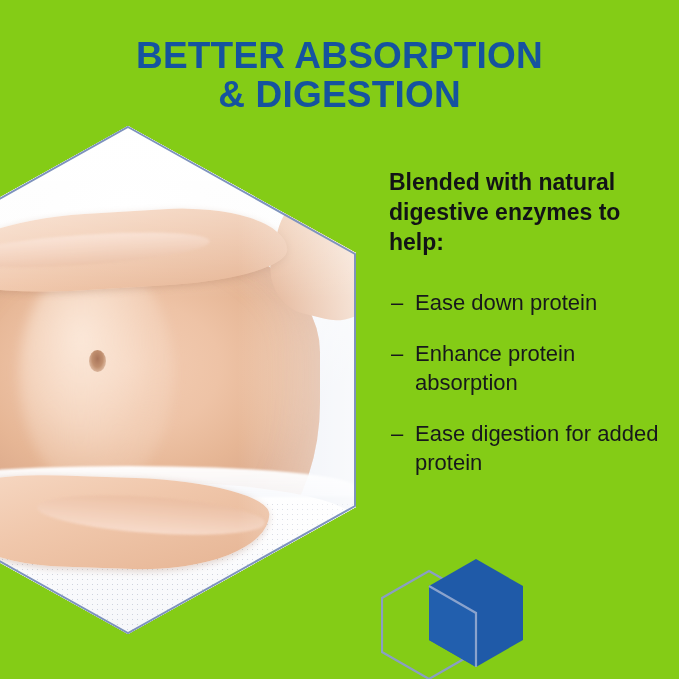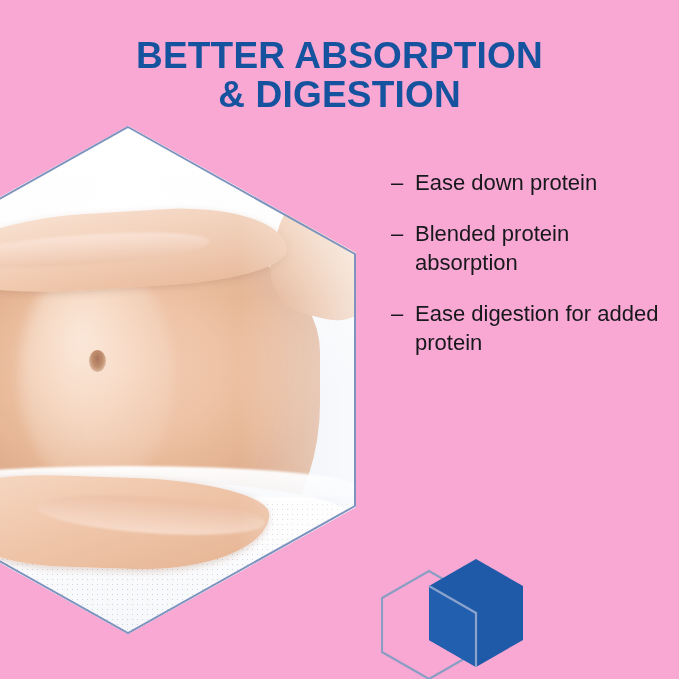--- a/index.html
+++ b/index.html
@@ -10,21 +10,21 @@
   body {
     width: 679px;
     height: 679px;
     overflow: hidden;
     font-family: "Liberation Sans", sans-serif;
   }
   #infographic {
     position: relative;
     width: 679px;
     height: 679px;
-    background: #f9a8d4;
+    background: #84cc16;
     overflow: hidden;
   }
 
   
   .title-block {
     position: absolute;
     left: 0;
     top: 36px;
     width: 679px;
     text-align: center;
@@ -277,28 +277,29 @@
         <div class="hand-bottom-fingers"></div>
         <div class="photo-vignette"></div>
       </div>
     </div>
     <svg class="hex-outline" viewBox="0 0 456 508" preserveAspectRatio="none">
       <polygon points="228,1 455,128 455,380 228,507 1,380 1,128" fill="none" stroke="#7e93bd" stroke-width="2" vector-effect="non-scaling-stroke"></polygon>
     </svg>
   </div>
 
   <div class="text-col">
+    <p class="lead">Blended with natural digestive enzymes to help:</p>
     <ul class="bullets">
       <li class="bullet">
         <span class="bullet-dash">–</span>
         <span>Ease down protein</span>
       </li>
       <li class="bullet">
         <span class="bullet-dash">–</span>
-        <span>Blended protein absorption</span>
+        <span>Enhance protein absorption</span>
       </li>
       <li class="bullet">
         <span class="bullet-dash">–</span>
         <span>Ease digestion for added protein</span>
       </li>
     </ul>
   </div>
 
   <svg class="hex-mark" viewBox="0 0 190 140">
     <polygon points="48,18 95,45 95,99 48,126 1,99 1,45" fill="none" stroke="#8a9ec4" stroke-width="2.2"></polygon>

